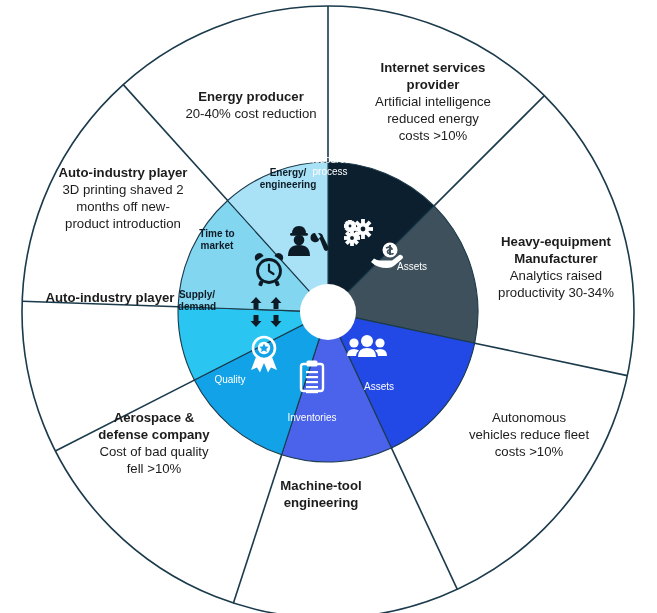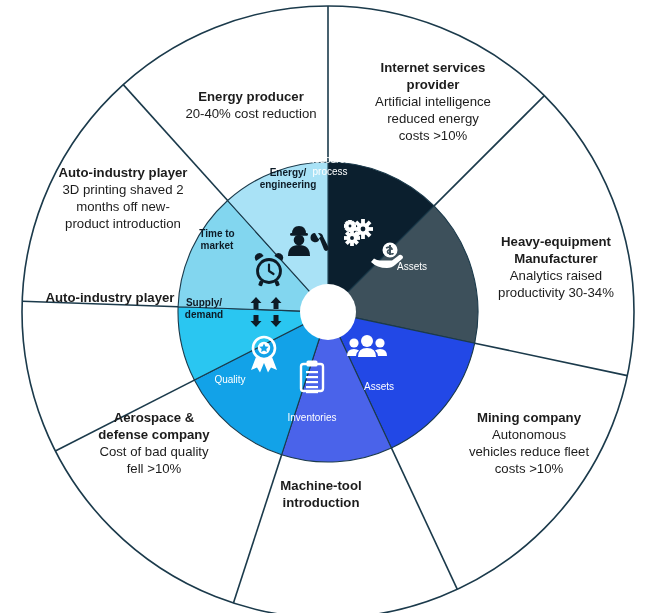--- a/index.html
+++ b/index.html
@@ -194,21 +194,21 @@
       </g>
   </svg>
 
   <div id="seg-labels">
       <div class="seg-label light" style="left: 255px; top: 153.969px; width: 150px;">Resource/
 process</div>
       <div class="seg-label light" style="left: 337px; top: 260.984px; width: 150px;">Assets</div>
       <div class="seg-label light" style="left: 304px; top: 380.984px; width: 150px;">Assets</div>
       <div class="seg-label light" style="left: 237px; top: 411.984px; width: 150px;">Inventories</div>
       <div class="seg-label light" style="left: 155px; top: 373.984px; width: 150px;">Quality</div>
-      <div class="seg-label dark" style="left: 129px; top: 288.969px; width: 150px; margin-top: 8px;">Supply/
+      <div class="seg-label dark" style="left: 122px; top: 288.969px; width: 150px;">Supply/
 demand</div>
       <div class="seg-label dark" style="left: 142px; top: 227.969px; width: 150px;">Time to
 market</div>
       <div class="seg-label dark" style="left: 213px; top: 166.969px; width: 150px;">Energy/
 engineering</div>
     </div>
   <div id="callout-labels">
       <div class="outer-label" style="left: 333px; top: 60px; width: 200px;">
         <span class="hdr" style="white-space: pre-line;">Internet services
 provider</span>
@@ -216,28 +216,27 @@
 reduced energy
 costs &gt;10%</span>
       </div>
       <div class="outer-label" style="left: 457px; top: 234px; width: 198px;">
         <span class="hdr" style="white-space: pre-line;">Heavy-equipment
 Manufacturer</span>
         <span class="body" style="white-space: pre-line;">Analytics raised
 productivity 30-34%</span>
       </div>
       <div class="outer-label" style="left: 434px; top: 410px; width: 190px;">
-        <span class="hdr" style="white-space: pre-line;">Mining company</span>
         <span class="body" style="white-space: pre-line;">Autonomous
 vehicles reduce fleet
 costs &gt;10%</span>
       </div>
       <div class="outer-label" style="left: 233px; top: 478px; width: 176px;">
         <span class="hdr" style="white-space: pre-line;">Machine-tool
-introduction</span>
+engineering</span>
       </div>
       <div class="outer-label" style="left: 62px; top: 410px; width: 184px;">
         <span class="hdr" style="white-space: pre-line;">Aerospace &amp;
 defense company</span>
         <span class="body" style="white-space: pre-line;">Cost of bad quality
 fell &gt;10%</span>
       </div>
       <div class="outer-label" style="left: 18px; top: 290px; width: 184px;">
         <span class="hdr" style="white-space: pre-line;">Auto-industry player</span>
       </div>

